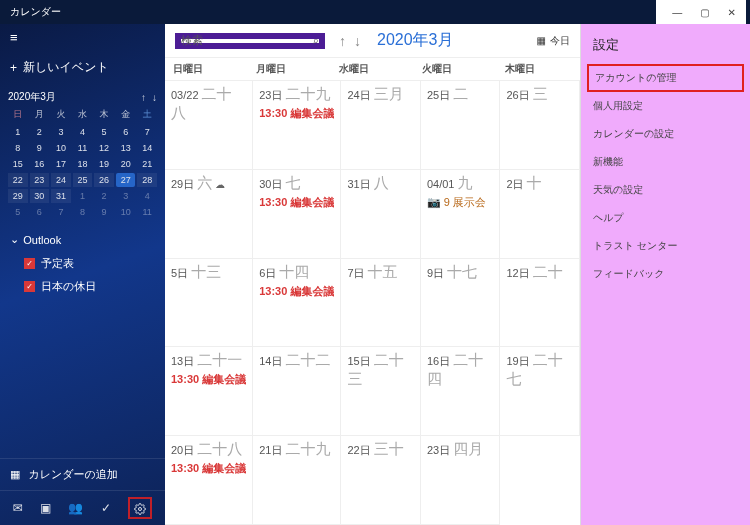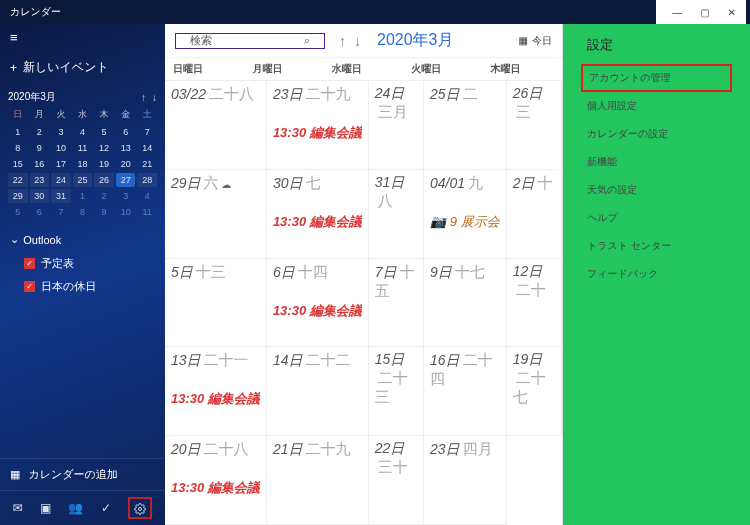--- a/index.html
+++ b/index.html
@@ -34,38 +34,38 @@
 .chk.checked { background: #d93838; border-color: #d93838; }
 
 .sb-footer { margin-top: auto; }
 .add-cal { padding: 8px 10px; font-size: 11px; display: flex; align-items: center; gap: 8px; border-top: 1px solid rgba(255,255,255,0.1); }
 .sb-icons { display: flex; align-items: center; justify-content: space-around; padding: 6px 4px; border-top: 1px solid rgba(255,255,255,0.1); }
 .sb-icons span { font-size: 12px; opacity: 0.85; }
 .gear-highlight { border: 2px solid #e02020; padding: 2px 4px; }
 
 .content { flex: 1; display: flex; flex-direction: column; background: #fff; }
 .toolbar { display: flex; align-items: center; padding: 6px 10px; gap: 10px; }
-.searchbox { display: flex; align-items: center; border: 1px solid #4c1d95; width: 150px; height: 16px; padding: 0 14px; font-size: 11px; color: #555; }
+.searchbox { display: flex; align-items: center; border: 6px solid #4c1d95; width: 150px; height: 16px; padding: 0 0; font-size: 11px; color: #555; }
 .searchbox .mag { margin-left: auto; font-size: 11px; }
 .toolbar .nav-arrows { display: flex; gap: 8px; color: #888; margin-left: 4px; font-size: 14px; }
 .toolbar .month-label { color: #2a6fd6; font-size: 16px; margin-left: 6px; }
 .toolbar .right-tools { margin-left: auto; display: flex; align-items: center; gap: 4px; font-size: 10px; color: #333; }
 
 .weekdays { display: grid; grid-template-columns: repeat(5, 1fr); border-top: 1px solid #eee; border-bottom: 1px solid #eee; font-size: 10px; color: #555; font-weight: bold; }
 .weekdays div { padding: 4px 8px; }
 
 .grid { display: grid; grid-template-columns: repeat(5, 1fr); grid-template-rows: repeat(5, 1fr); flex: 1; }
 .cell { border-right: 1px solid #eee; border-bottom: 1px solid #eee; padding: 4px 6px; font-size: 10px; color: #666; position: relative; }
-.cell .date-main { font-size: 14px; color: #555; font-style: italic; }
+.cell .date-main { font-size: 11px; color: #555; }
 .cell .date-sub { font-size: 15px; color: #aaa; margin-left: 3px; }
-.cell .evt { font-size: 13px; margin-top: 20px; white-space: nowrap; overflow: hidden; font-style: italic; }
+.cell .evt { font-size: 11px; margin-top: 2px; white-space: nowrap; overflow: hidden; }
 .cell .evt.red { color: #d93838; font-weight: 600; }
 .cell .evt.brown { color: #b8691a; }
 
-.settings { width: 188px; background: #22c55e; border-left: 1px solid #ddd; padding: 8px 12px; }
+.settings { width: 170px; background: #f0abfc; border-left: 1px solid #ddd; padding: 8px 0; }
 .settings h3 { font-size: 13px; font-weight: 400; padding: 4px 12px 10px; color: #222; }
 .settings .item { font-size: 10px; padding: 7px 12px; color: #444; cursor: pointer; }
 .settings .item.highlight { border: 2px solid #e02020; margin: 0 6px; padding: 5px 6px; }
 
 svg { display: inline-block; vertical-align: middle; }
 </style>
 </head>
 <body>
 
 <div class="titlebar">

